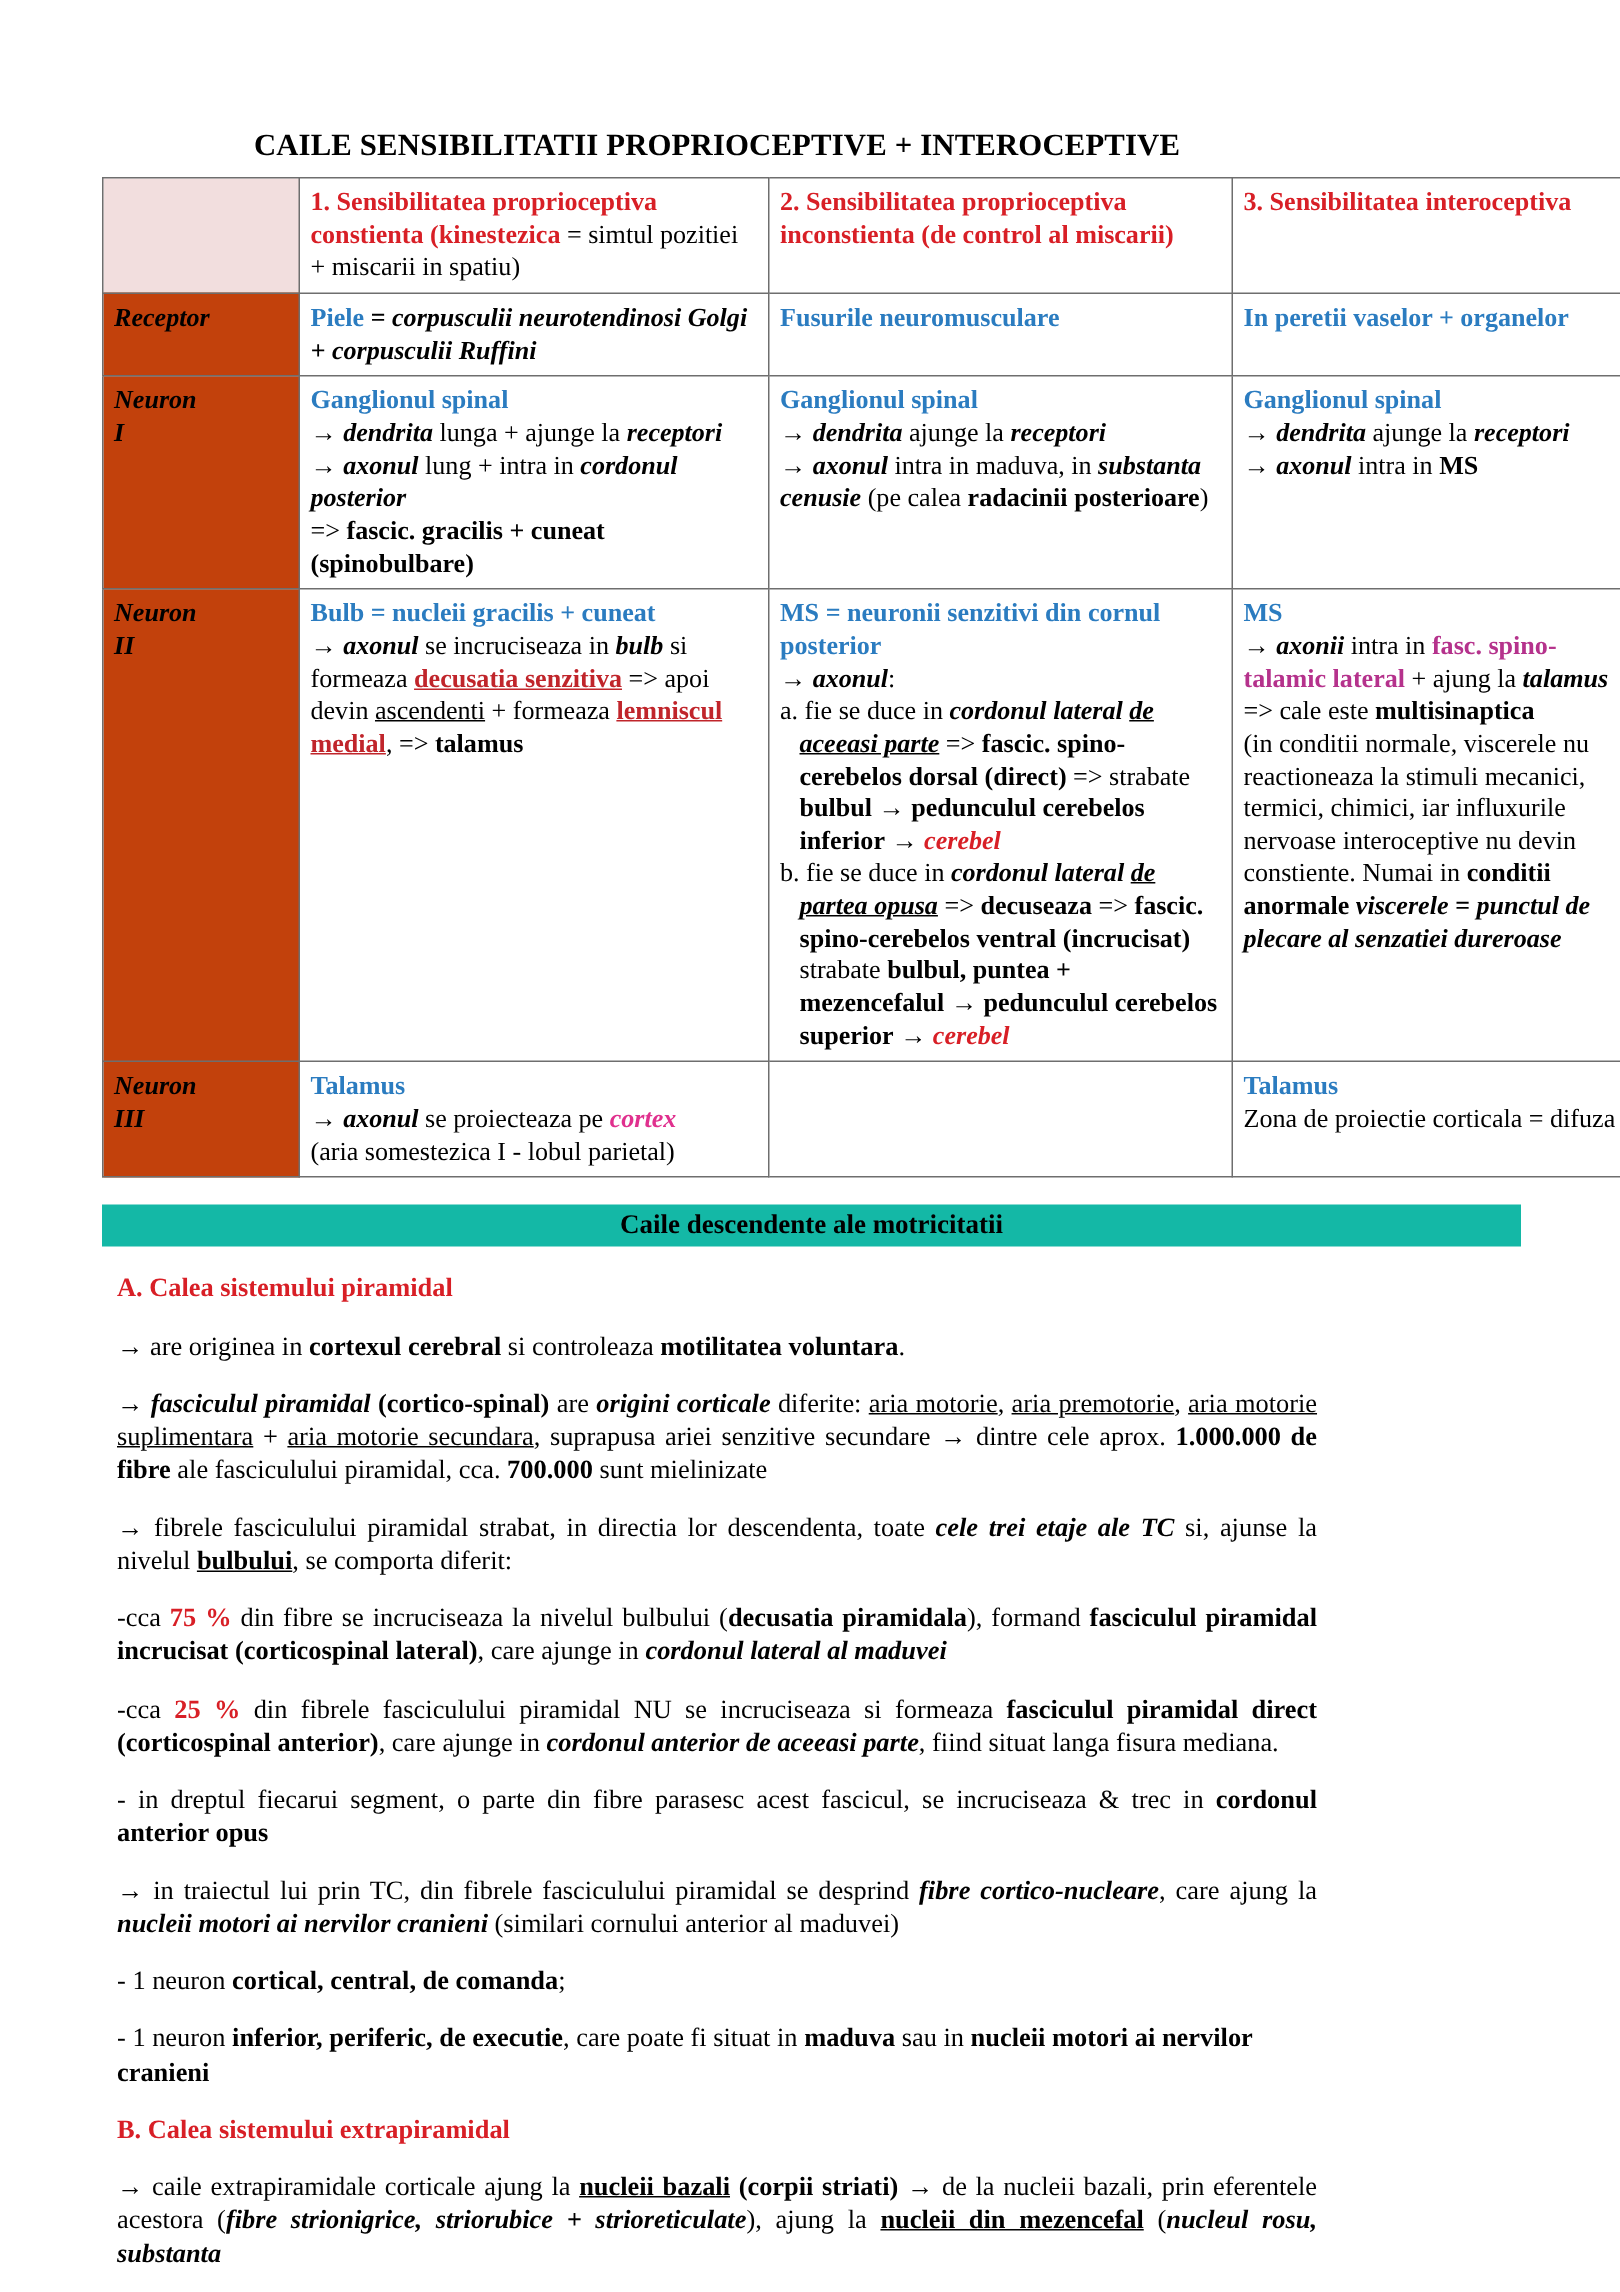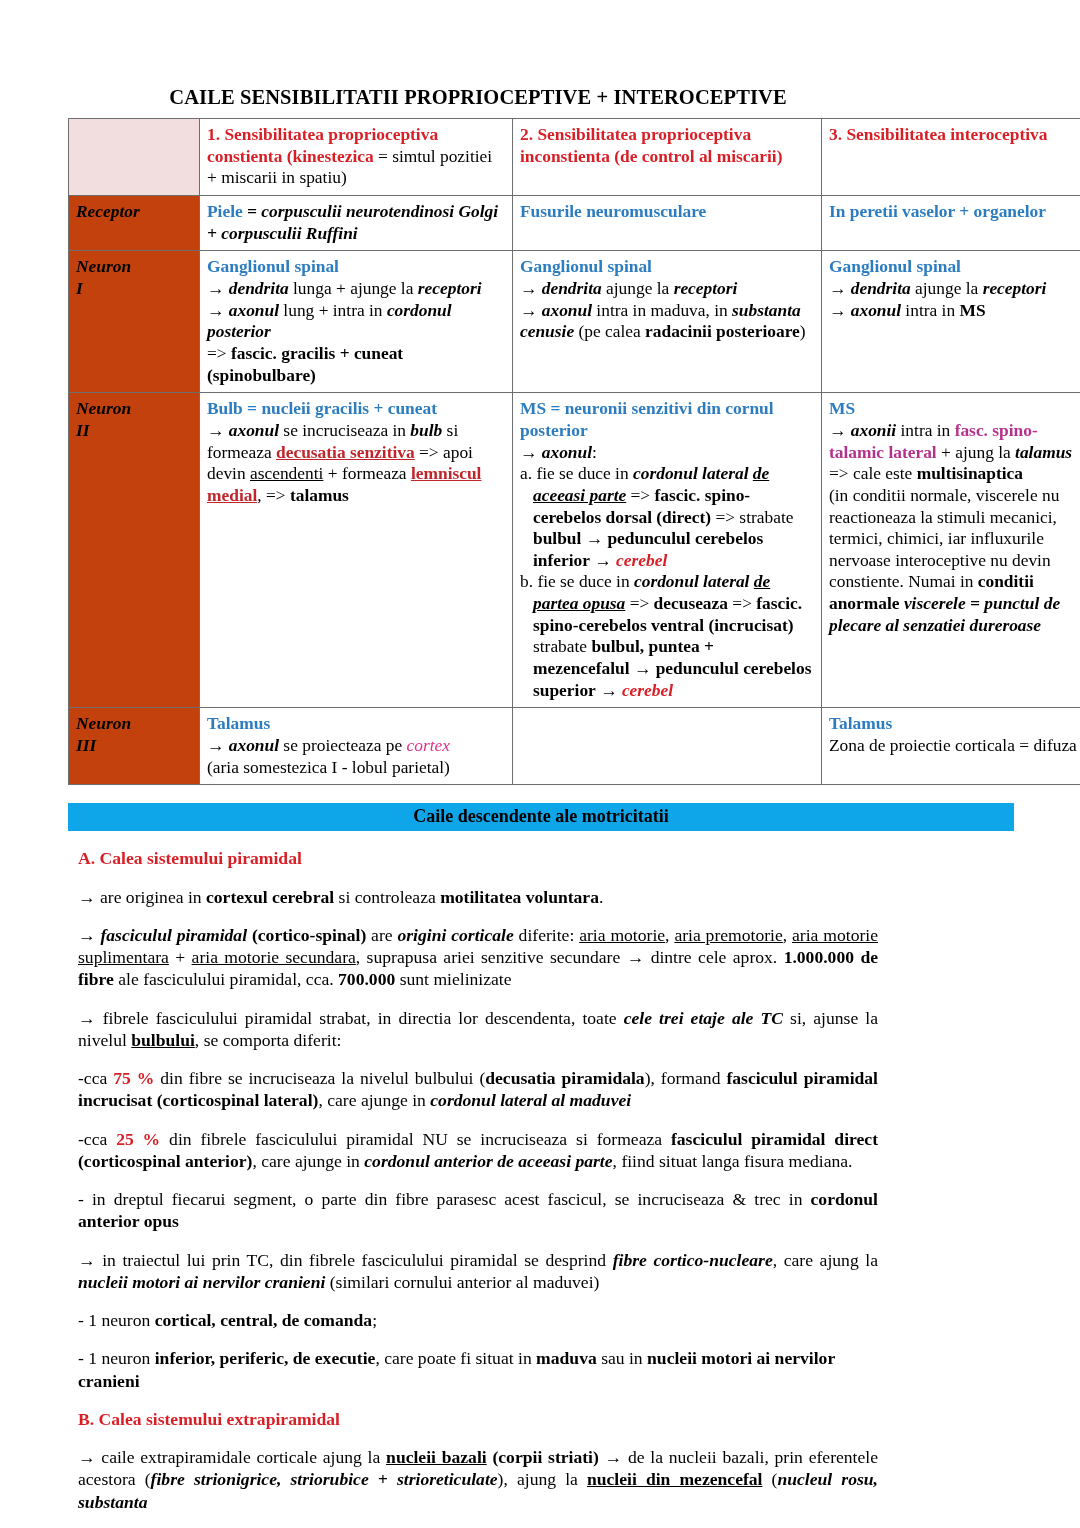--- a/index.html
+++ b/index.html
@@ -63,28 +63,28 @@
 
   
   .red  { color: #d81f26; font-weight: bold; }
   .blue { color: #2b7cc0; font-weight: bold; }
   .purple  { color: #b5328c; font-weight: bold; }
   .b { font-weight: bold; }
   .bi { font-weight: bold; font-style: italic; }
   .u  { text-decoration: underline; }
   .rbu { color: #c0252b; font-weight: bold; text-decoration: underline; }
   .redi { color: #d81f26; font-weight: bold; font-style: italic; }
-  .pinkbi { color: #e0308e; font-weight: normal; font-style: italic; }
+  .pinkbi { color: #e0308e; font-weight: bold; font-style: italic; }
   .indent { display: block; padding-left: 13px; text-indent: -13px; }
 
   
   .banner {
     margin: 18px 0 0 68px;
     width: 946px;
-    background: #0ea5e9;
+    background: #14b8a6;
     text-align: center;
     font-weight: bold;
     font-size: 18px;
     padding: 3px 0 4px 0;
     color: #000;
   }
 
   
   .body-text {
     margin: 4px 62px 0 62px;

